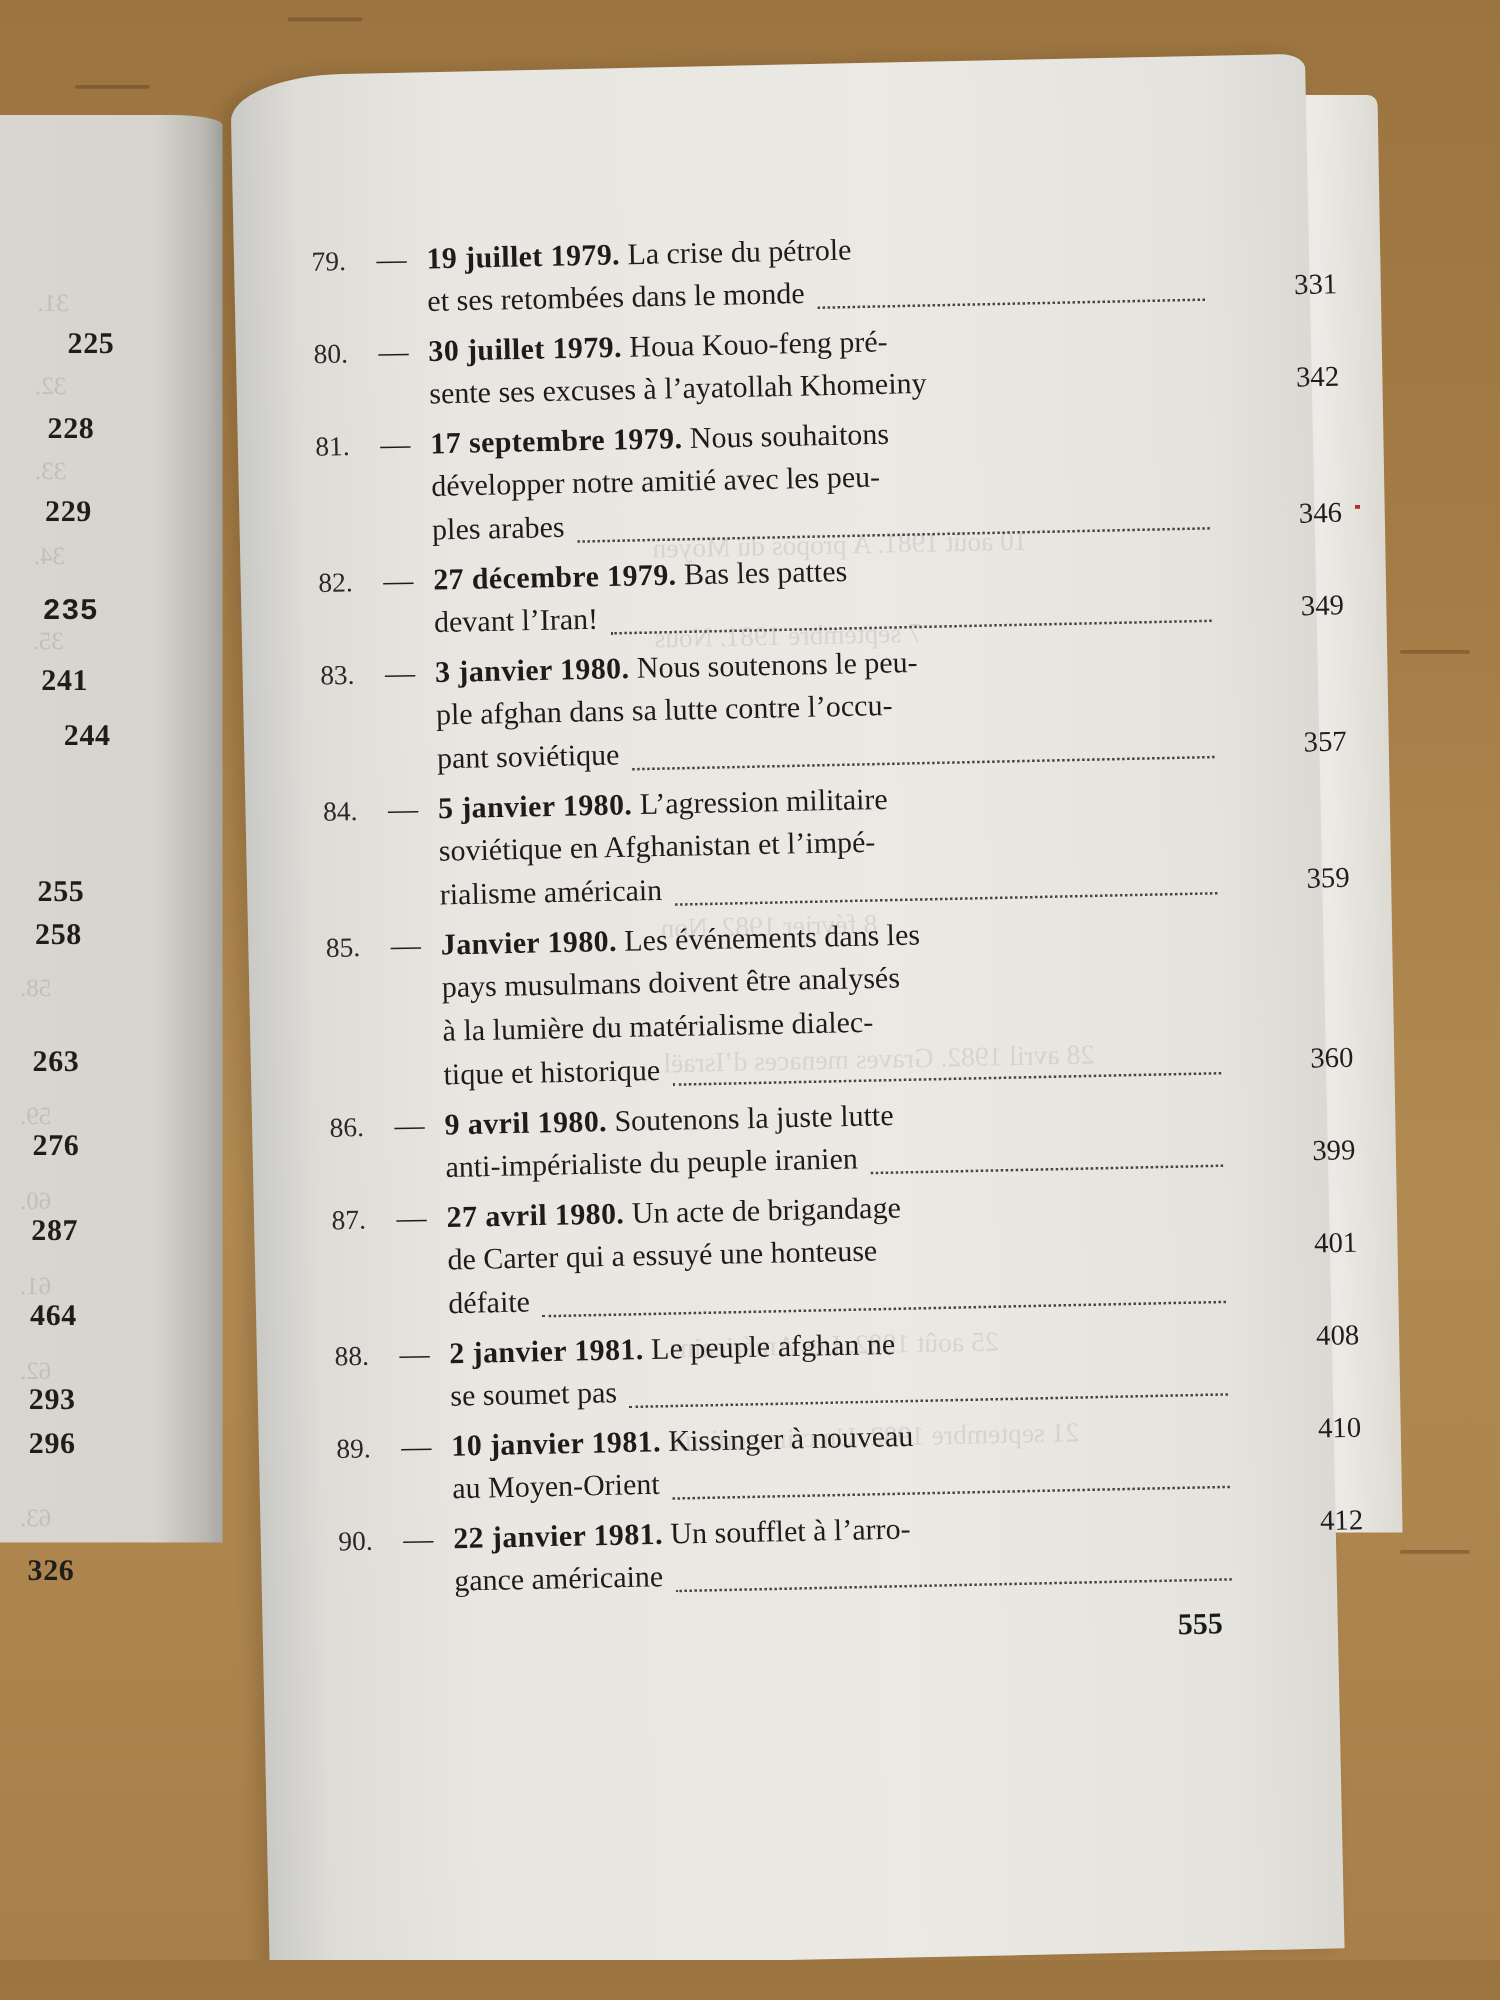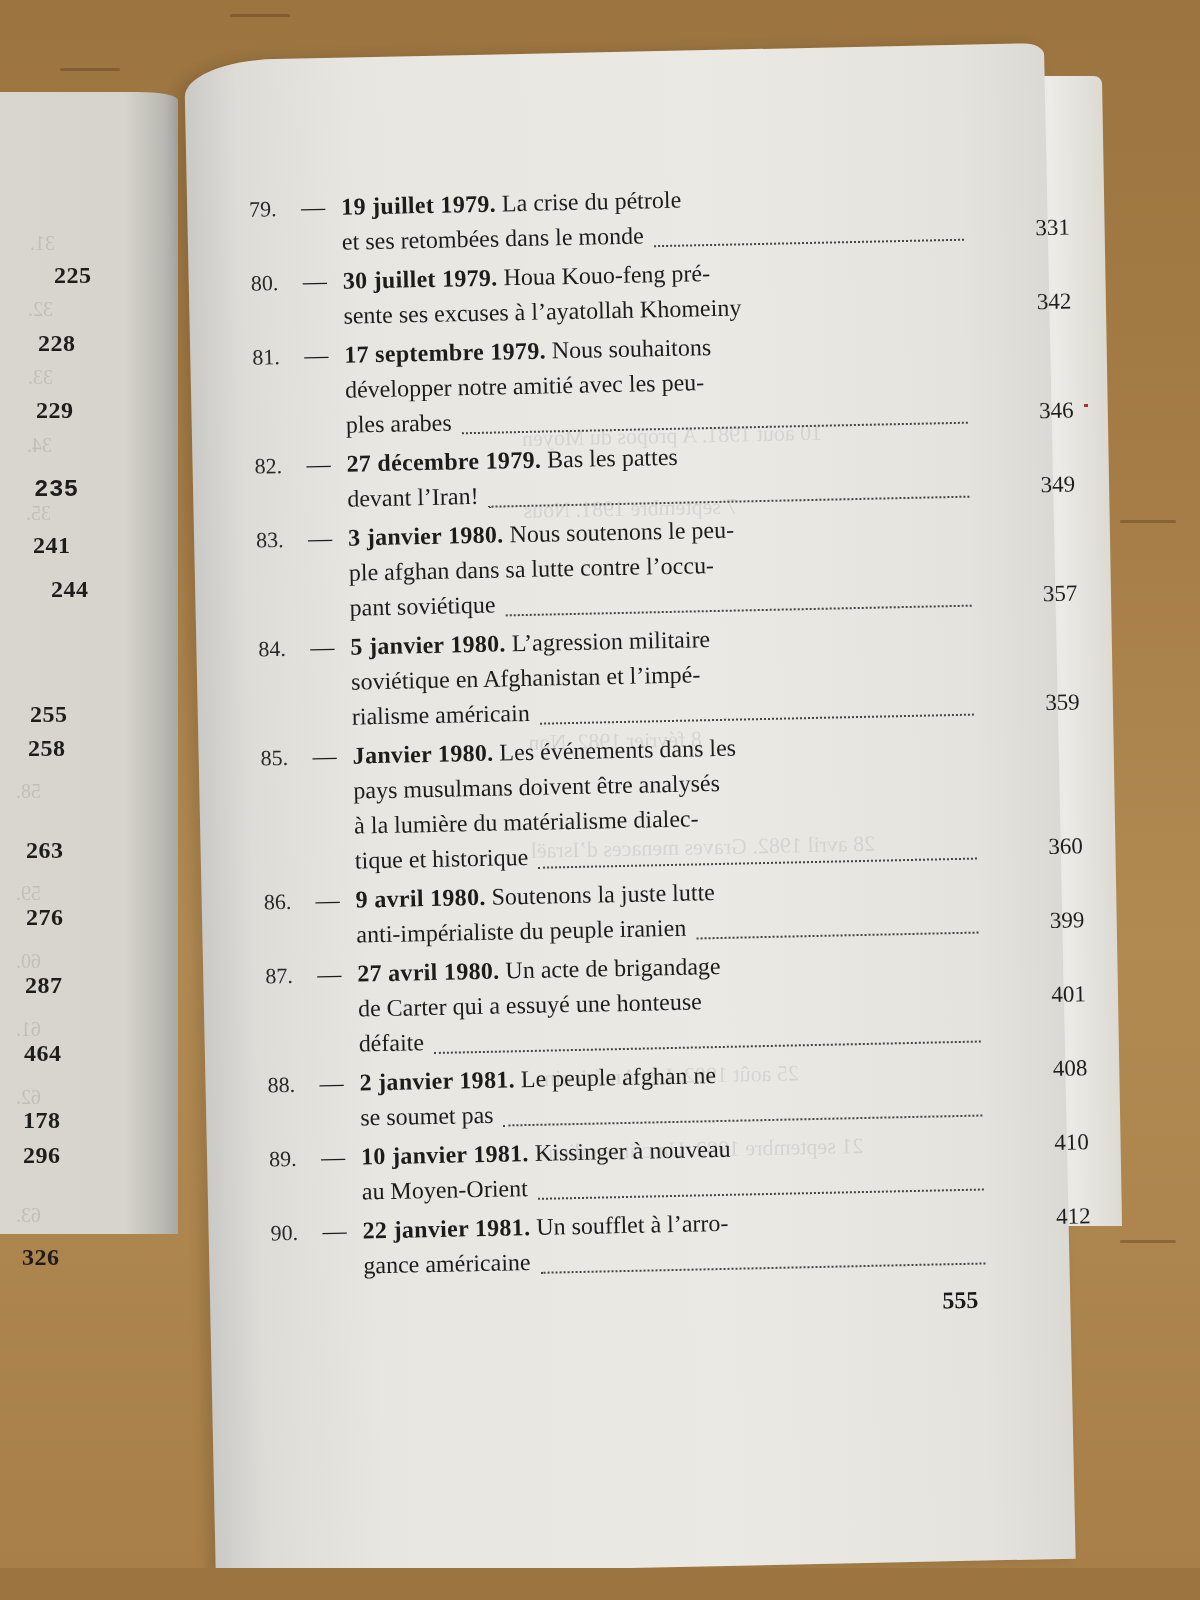--- a/index.html
+++ b/index.html
@@ -165,21 +165,21 @@
   <span class="num" style="left:36px;top:305px;">229</span>
   <span class="num" style="left:34px;top:384px;font-family:Liberation Mono, monospace;">235</span>
   <span class="num" style="left:33px;top:440px;">241</span>
   <span class="num" style="left:31px;top:484px;margin-left:20px;">244</span>
   <span class="num" style="left:30px;top:609px;">255</span>
   <span class="num" style="left:28px;top:643px;">258</span>
   <span class="num" style="left:26px;top:745px;">263</span>
   <span class="num" style="left:26px;top:812px;">276</span>
   <span class="num" style="left:25px;top:880px;">287</span>
   <span class="num" style="left:24px;top:948px;">464</span>
-  <span class="num" style="left:23px;top:1015px;">178</span>
+  <span class="num" style="left:23px;top:1015px;">293</span>
   <span class="num" style="left:23px;top:1050px;">296</span>
   <span class="num" style="left:22px;top:1152px;text-align:center;">326</span>
 
   <span class="left-ghost" style="left:30px;top:140px;">31.</span>
   <span class="left-ghost" style="left:28px;top:206px;">32.</span>
   <span class="left-ghost" style="left:28px;top:274px;">33.</span>
   <span class="left-ghost" style="left:27px;top:342px;">34.</span>
   <span class="left-ghost" style="left:26px;top:410px;">35.</span>
   <span class="left-ghost" style="left:16px;top:688px;">58.</span>
   <span class="left-ghost" style="left:16px;top:790px;">59.</span>

